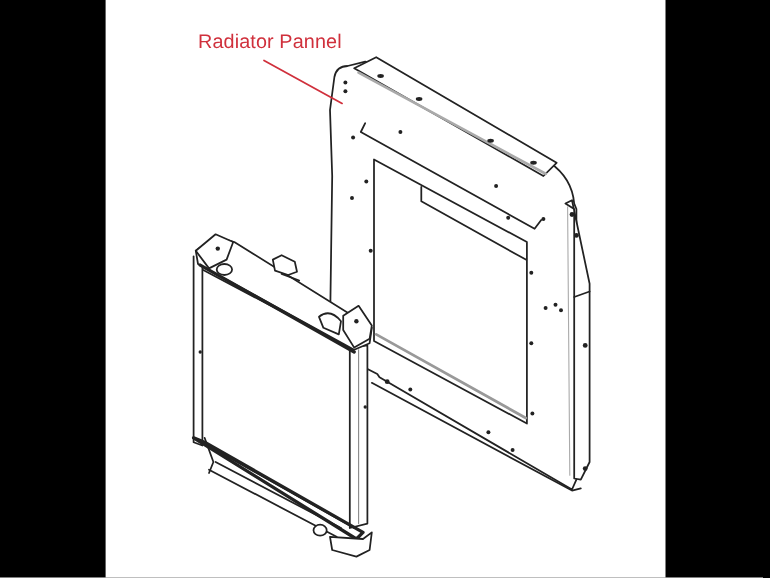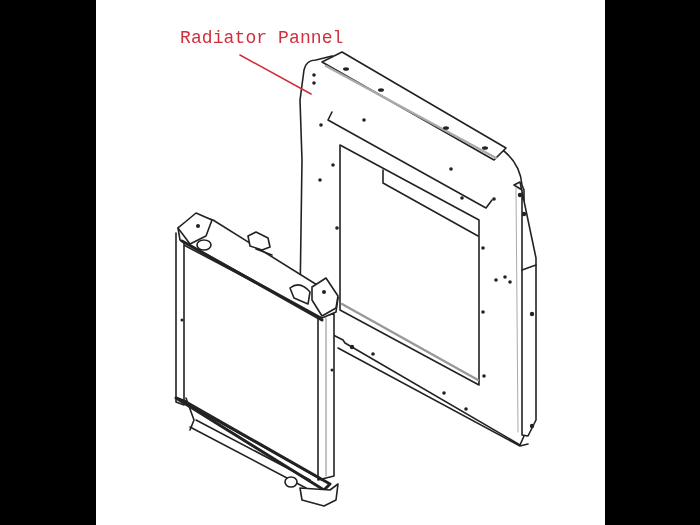--- a/index.html
+++ b/index.html
@@ -1,20 +1,20 @@
 <!DOCTYPE html>
 <html><head>
 <meta charset="utf-8">
 <style>
   html, body { margin: 0; padding: 0; }
   body { width: 700px; height: 525px; background: #000; position: relative; overflow: hidden; }
   .canvas { position: absolute; left: 96px; top: 0; width: 509px; height: 525px; background: #fff; }
   .callout-label {
     position: absolute; left: 180px; top: 28px;
-    font-family: Liberation Mono, monospace; font-size: 18px; color: #d0303c;
+    font-family: Liberation Sans, sans-serif; font-size: 18px; color: #d0303c;
     white-space: nowrap; letter-spacing: 0.1px;
   }
   svg.drawing { position: absolute; left: 0; top: 0; width: 700px; height: 525px; }
 </style>
 </head>
 <body>
 
 <div class="canvas"></div>
 
 <svg class="drawing" viewBox="0 0 700 525" fill="none" stroke="#222" stroke-linejoin="round" stroke-linecap="round">

